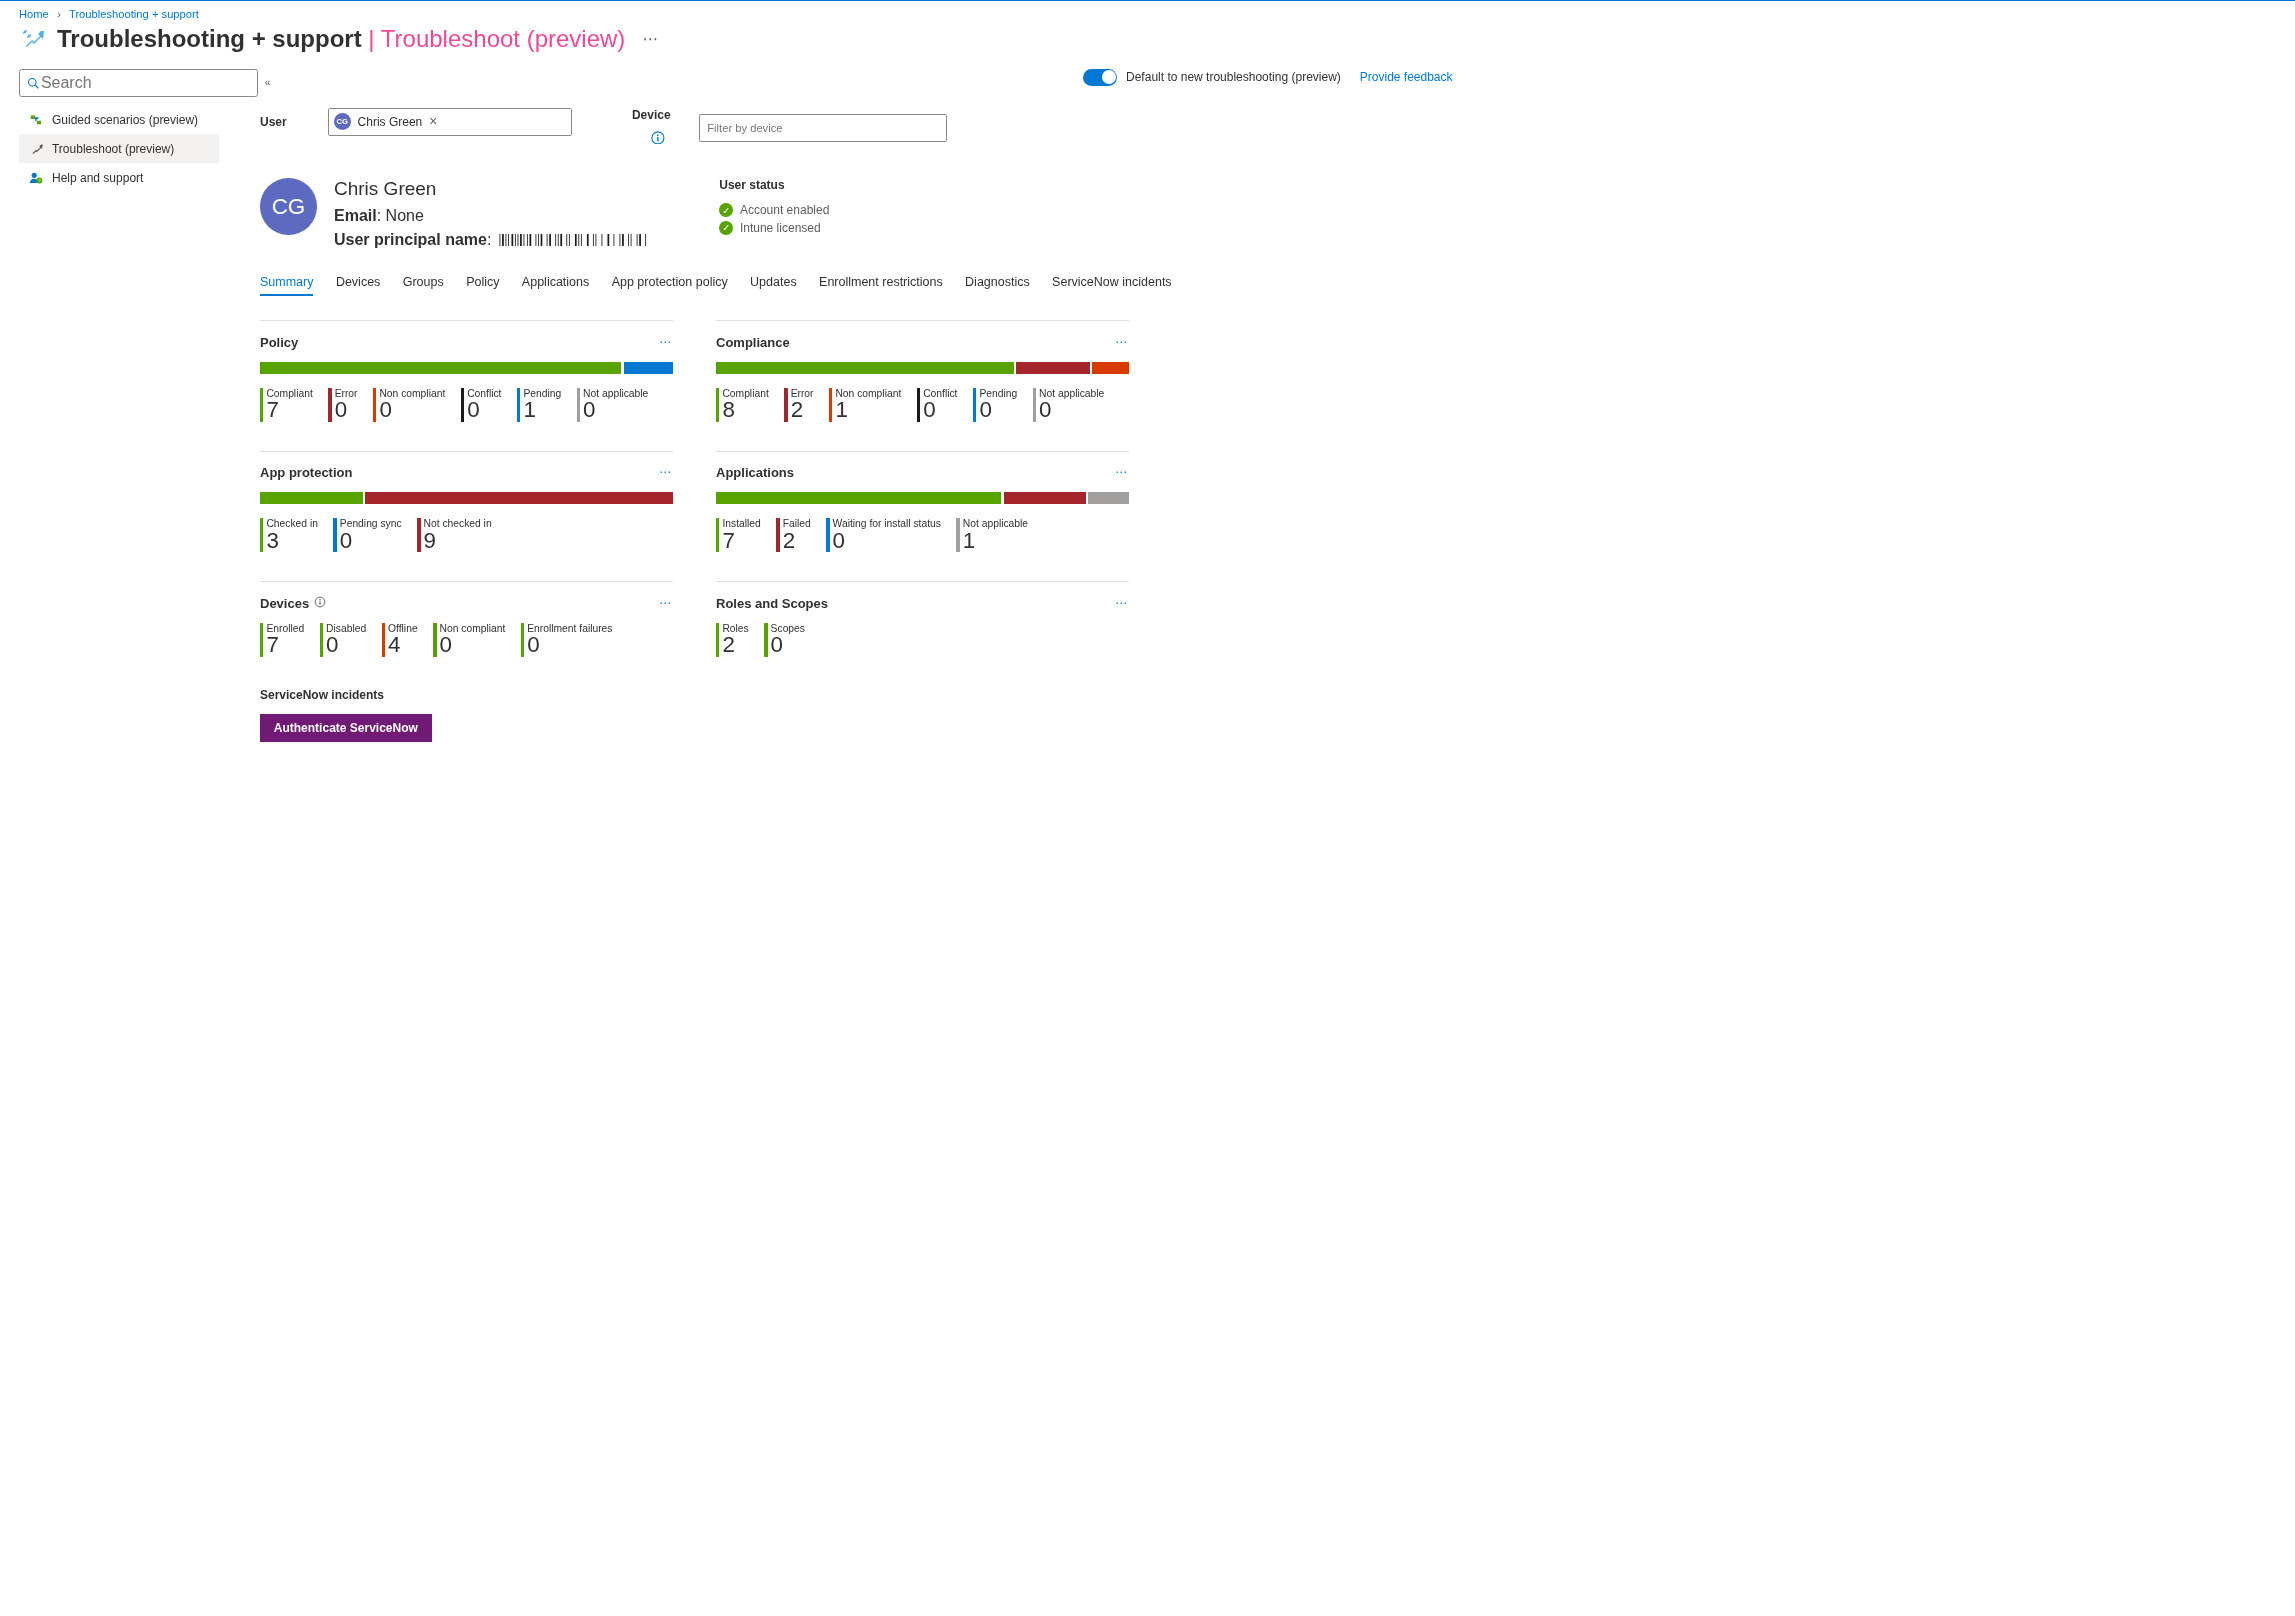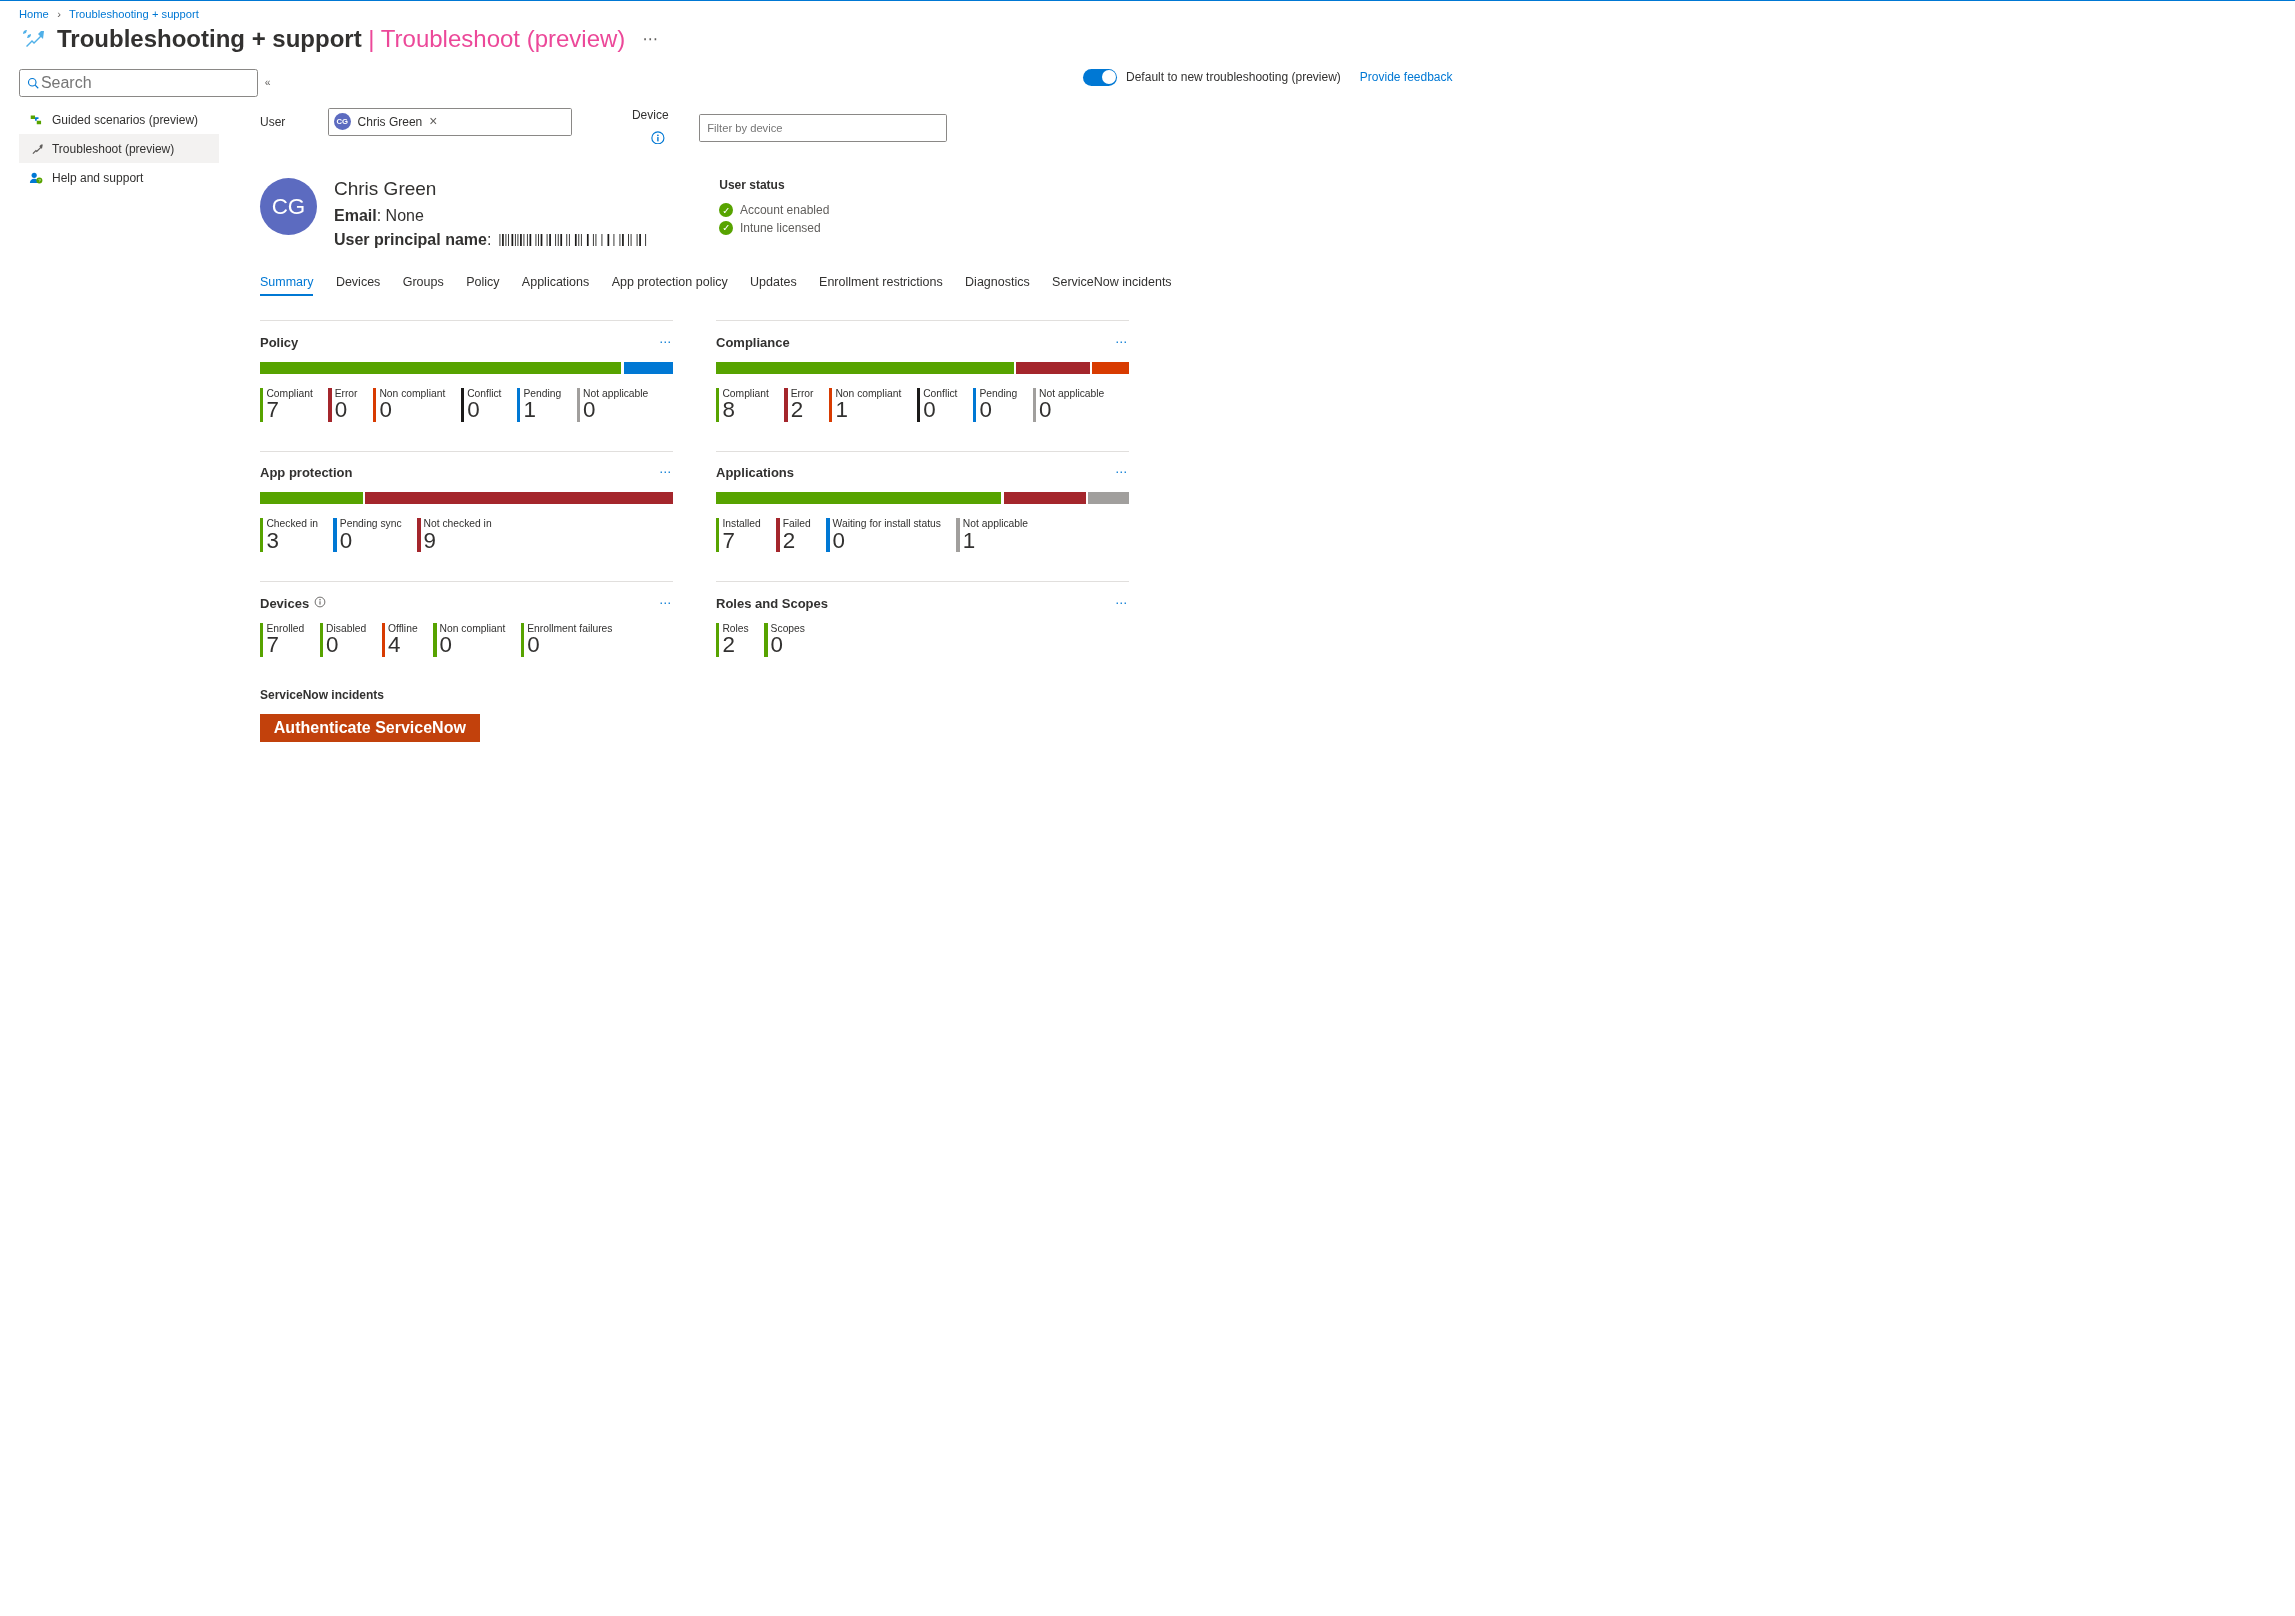--- a/index.html
+++ b/index.html
@@ -21,21 +21,21 @@
   .nav-item{display:flex;align-items:center;gap:8.6px;height:29px;padding:0 6.9px;border-left:2.6px solid transparent;cursor:pointer;font-size:12px}
   .nav-item.selected{background:#f3f2f1}
   .nav-icon{width:15.5px;height:15.5px;display:flex;align-items:center;justify-content:center}
   .main{flex:1;padding-left:41px}
   .topbar{display:flex;align-items:center;justify-content:center;gap:19px;margin-bottom:22.4px}
   .toggle-group{display:flex;align-items:center;gap:8.6px}
   .toggle{width:34px;height:17px;border-radius:8.6px;background:#0078d4;position:relative}
   .toggle .knob{position:absolute;right:1.7px;top:1.7px;width:13.8px;height:13.8px;background:#fff;border-radius:50%}
   .filter-row{display:flex;gap:60px;align-items:flex-start;margin-bottom:31px}
   .filter-group{display:flex;align-items:center;gap:15.5px}
-  .filter-label{font-weight:400;width:52px}
+  .filter-label{font-weight:700;width:52px}
   .chip-input{width:232px;height:26px;border:0.9px solid #8a8886;border-radius:1.7px;display:flex;align-items:center;padding:0 5.2px;gap:6.9px}
   .chip-avatar{width:17px;height:17px;border-radius:50%;background:#5c6bc0;color:#fff;font-size:7.7px;font-weight:600;display:flex;align-items:center;justify-content:center}
   .chip-clear{color:#605e5c;font-size:13.8px;cursor:pointer}
   .device-col{display:flex;flex-direction:column;align-items:flex-start;gap:8.6px}
   .plain-input{width:232px;height:26px;border:0.9px solid #8a8886;border-radius:1.7px;padding:0 6.9px;font-size:11.2px;color:#323130;outline:none}
   .info-icon{color:#0078d4;margin-left:19px}
   .user-header{display:flex;gap:69px;margin-bottom:22.4px}
   .user-left{display:flex;gap:17px;align-items:flex-start}
   .avatar-big{width:57px;height:57px;border-radius:50%;background:#5c6bc0;color:#fff;font-size:22.4px;font-weight:400;display:flex;align-items:center;justify-content:center}
   .user-name{font-size:19px;font-weight:400;margin:0 0 3.4px 0}
@@ -54,21 +54,21 @@
   .card-more{position:absolute;right:0;top:13.8px;color:#0078d4;letter-spacing:1.7px;cursor:pointer}
   .bar{display:flex;height:12px;margin-bottom:13.8px;gap:2.6px}
   .seg{height:100%}
   .metrics{display:flex;gap:15.5px;flex-wrap:wrap}
   .metric{display:flex;align-items:flex-start;gap:3px}
   .tick{width:3.4px;height:34px}
   .metric-label{font-size:10.3px;color:#323130;line-height:1.1}
   .metric-value{font-size:22.4px;font-weight:400;line-height:1}
   .sn-section{margin-top:31px;max-width:430px}
   .sn-title{font-weight:600;margin-bottom:12px}
-  .btn-primary{background:#c2410c;color:#fff;border:none;height:27.5px;padding:0 13.8px;font-size:16px;font-weight:600;cursor:pointer}
+  .btn-primary{background:#701a75;color:#fff;border:none;height:27.5px;padding:0 13.8px;font-size:12px;font-weight:600;cursor:pointer}
   .c-green{background:#57a300}.c-red{background:#a4262c}.c-orange{background:#d83b01}.c-black{background:#1b1a19}.c-blue{background:#0078d4}.c-gray{background:#a19f9d}
 </style>
 </head>
 <body>
 
 <div class="page">
 
   <div class="breadcrumb">
     <a href="#">Home</a>
     <span class="sep">›</span>

